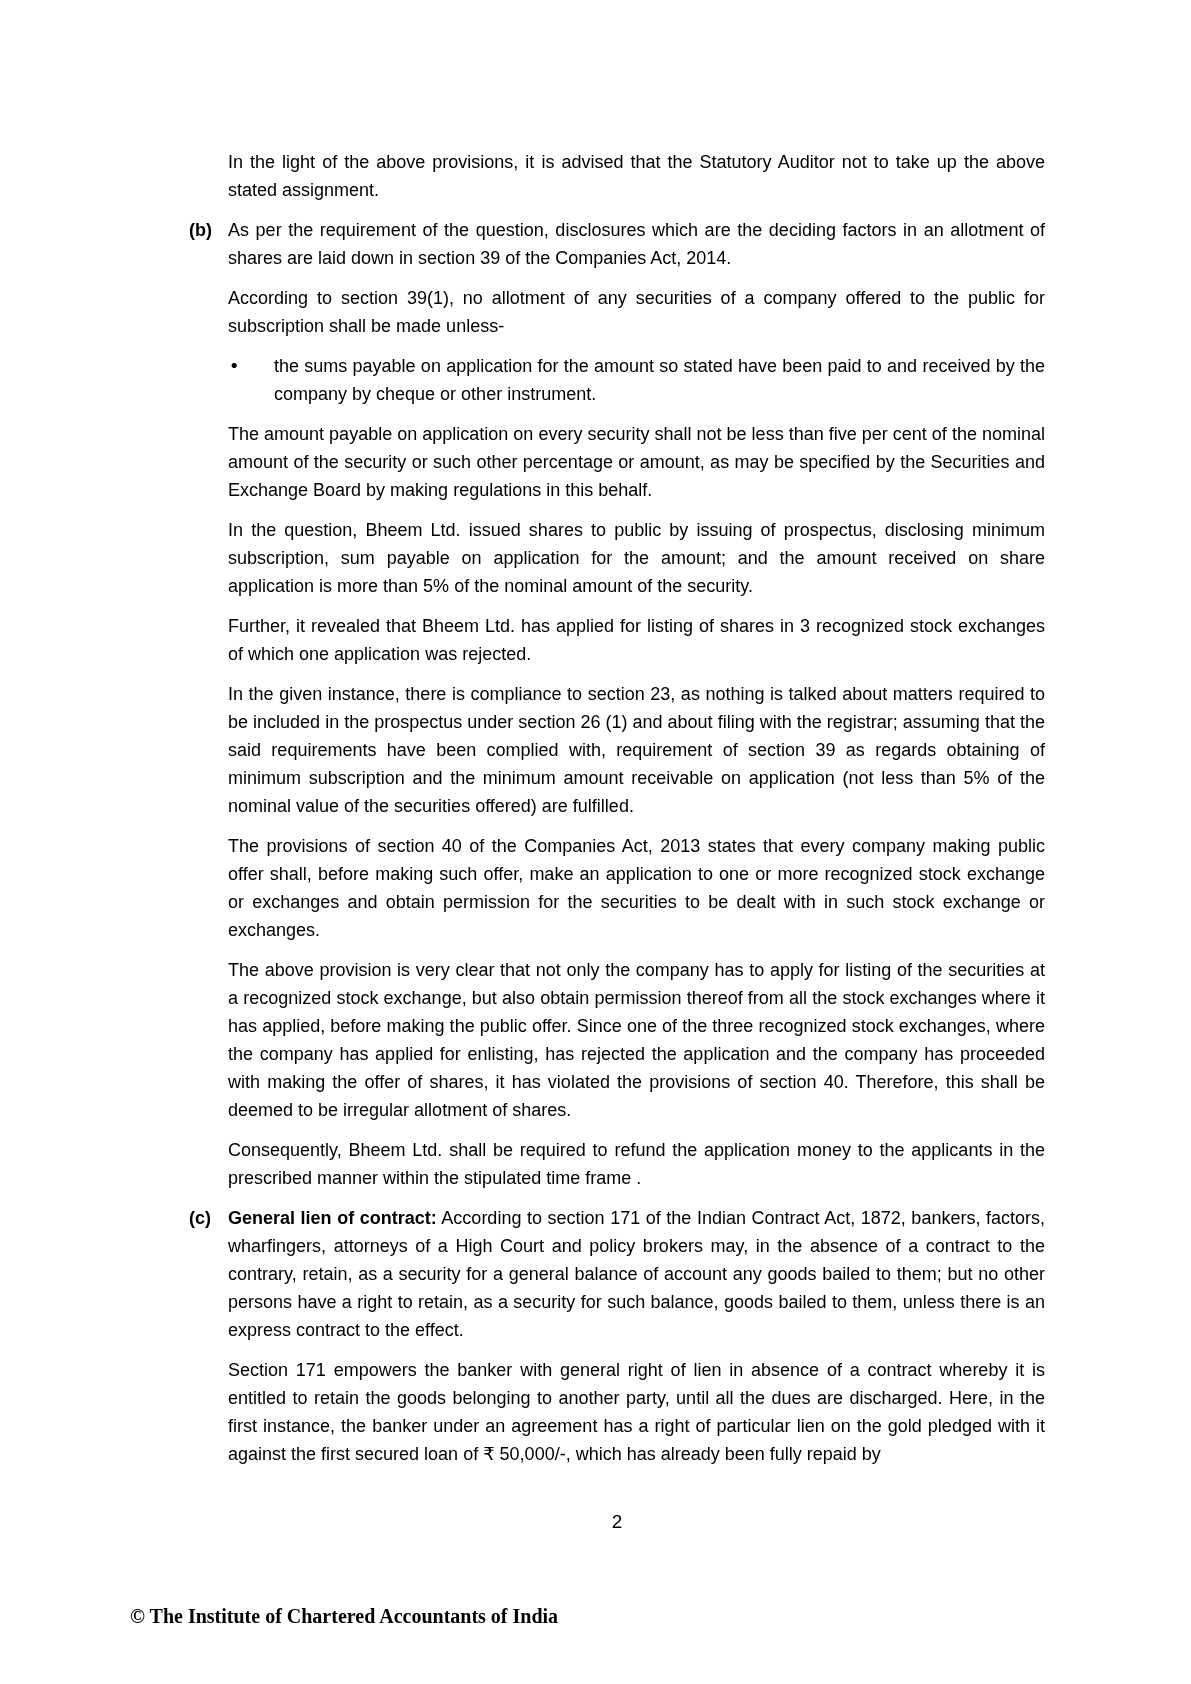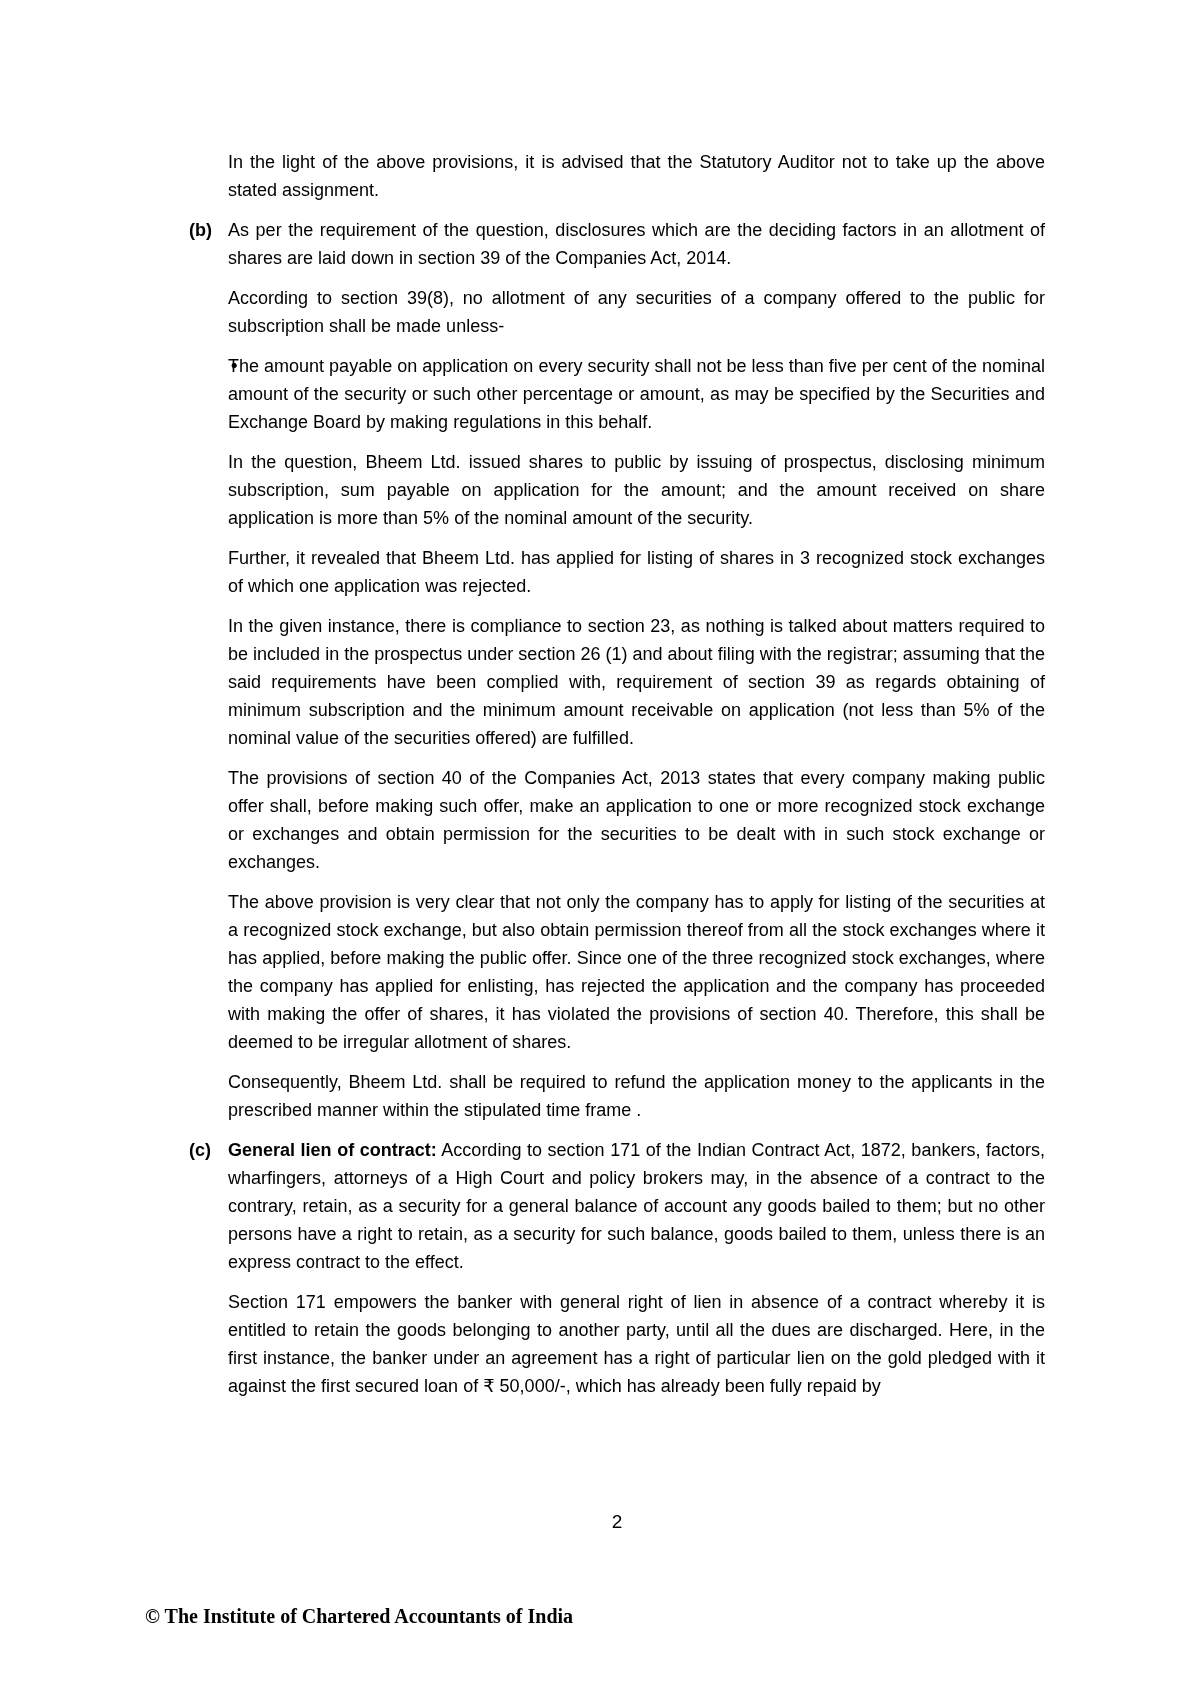--- a/index.html
+++ b/index.html
@@ -35,21 +35,21 @@
     position:absolute;left:-43px;top:0;
   }
   .page-number{
     position:absolute;
     left:189px;width:856px;top:1508px;
     text-align:center;
     font-size:19px;line-height:28px;
   }
   .footer{
     position:absolute;
-    left:145px;top:1603px;
+    left:130px;top:1603px;
     font-family:"Liberation Serif","DejaVu Serif",serif;
     font-weight:bold;
     font-size:20px;line-height:26px;
   }
 </style>
 </head>
 <body>
 
 <div class="page">
   <div class="doc">
@@ -57,29 +57,30 @@
     <p class="para">
       <span>In the light of the above provisions, it is advised that the Statutory Auditor not to take up the above stated assignment.</span>
     </p>
 
     <p class="para">
       <span class="label">(b)</span>
       <span>As per the requirement of the question, disclosures which are the deciding factors in an allotment of shares are laid down in section 39 of the Companies Act, 2014.</span>
     </p>
 
     <p class="para">
-      <span>According to section 39(8), no allotment of any securities of a company offered to the public for subscription shall be made unless-</span>
+      <span>According to section 39(1), no allotment of any securities of a company offered to the public for subscription shall be made unless-</span>
     </p>
 
     <div class="bullet">
       <span class="dot">•</span>
     </div>
 
     <div class="bullet">
       <span class="dot">•</span>
+      <span>the sums payable on application for the amount so stated have been paid to and received by the company by cheque or other instrument.</span>
     </div>
 
     <p class="para">
       <span>The amount payable on application on every security shall not be less than five per cent of the nominal amount of the security or such other percentage or amount, as may be specified by the Securities and Exchange Board by making regulations in this behalf.</span>
     </p>
 
     <p class="para">
       <span>In the question, Bheem Ltd. issued shares to public by issuing of prospectus, disclosing minimum subscription, sum payable on application for the amount; and the amount received on share application is more than 5% of the nominal amount of the security.</span>
     </p>
 

